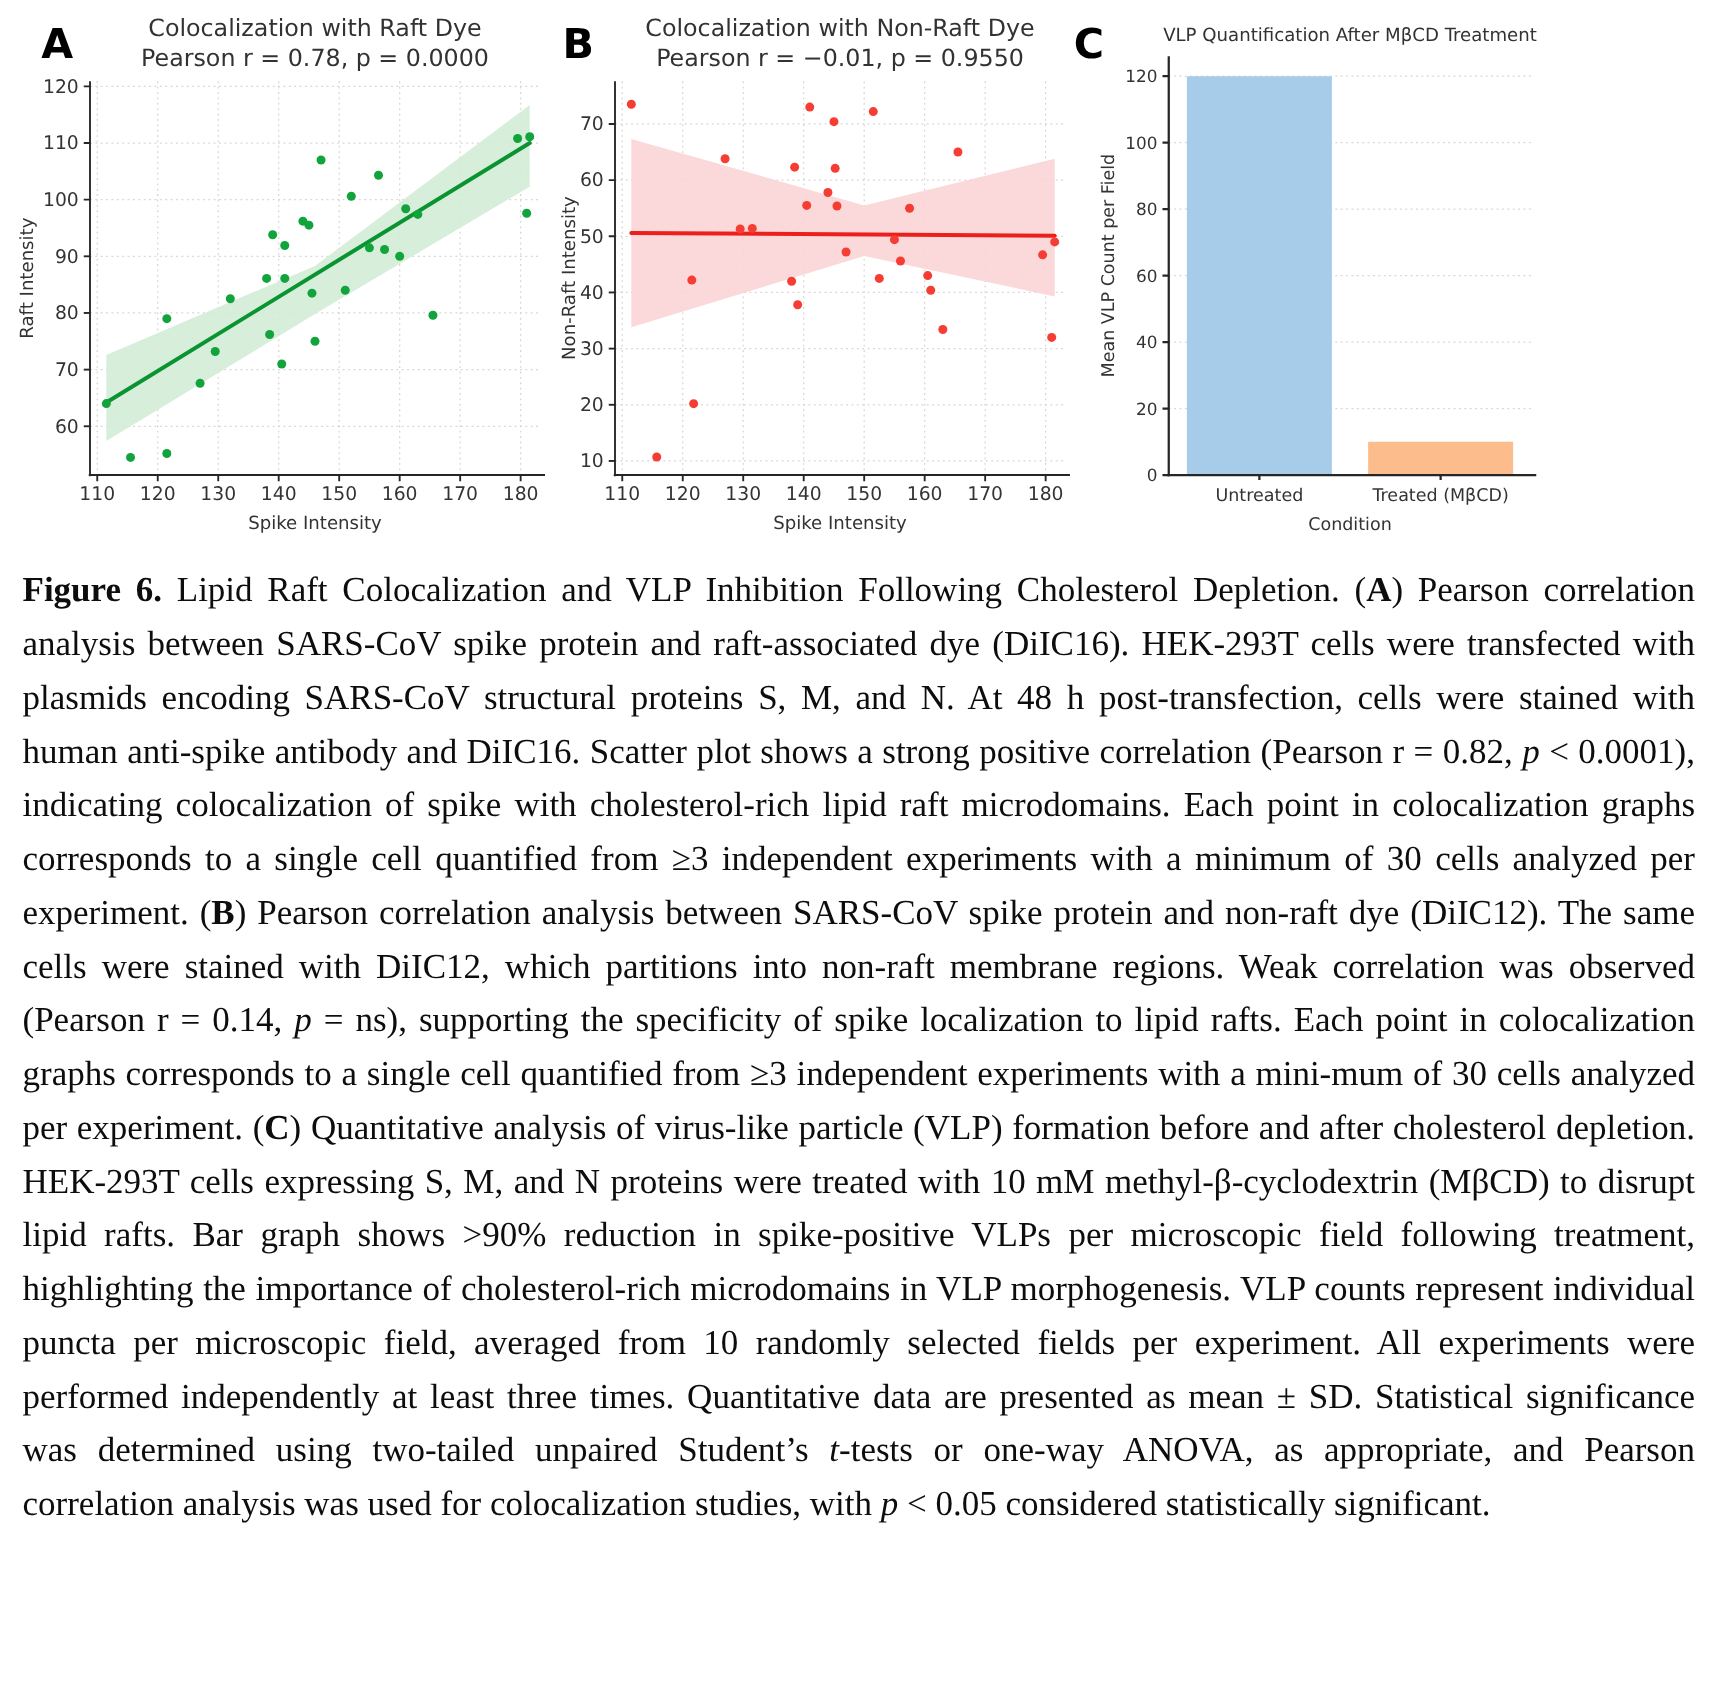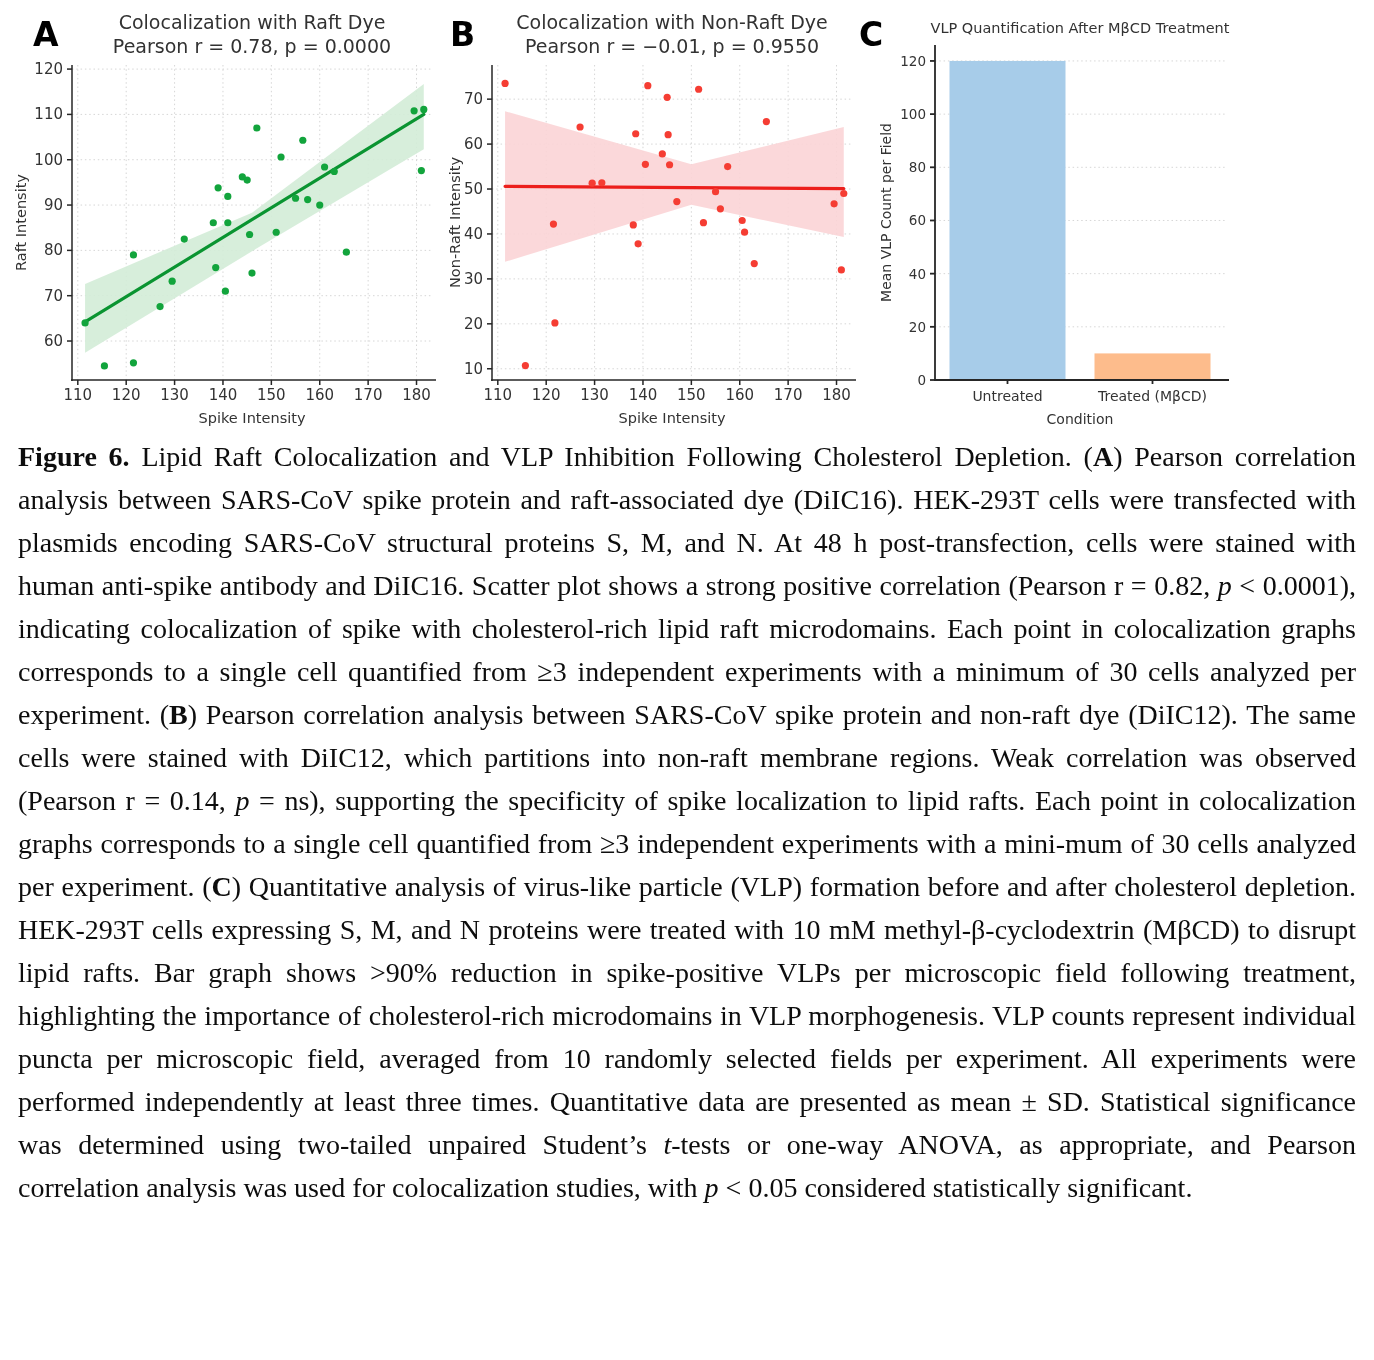--- a/index.html
+++ b/index.html
@@ -8,21 +8,21 @@
     font-family:"DejaVu Sans",sans-serif;
   }
   .figure-row{
     display:flex;flex-direction:row;align-items:flex-start;
     width:1374px;height:435px;padding-top:2px;box-sizing:border-box;
   }
   .figure-row svg{display:block;flex:0 0 auto;}
   .caption{
     font-family:"Liberation Serif","DejaVu Serif",serif;
     font-size:28px;line-height:43px;color:#0d0d0d;
-    text-align:justify;margin:0 0 0 0;padding:0 18px 0 18px;
+    text-align:justify;margin:16px 0 0 0;padding:0 18px 0 18px;
   }
   .caption b{font-weight:bold;}
   .caption i{font-style:italic;}
 </style>
 </head>
 <body>
 
 <div class="page">
   <div class="figure-row">
     <svg id="panelA" viewBox="0 0 444 435" width="444" height="435">

